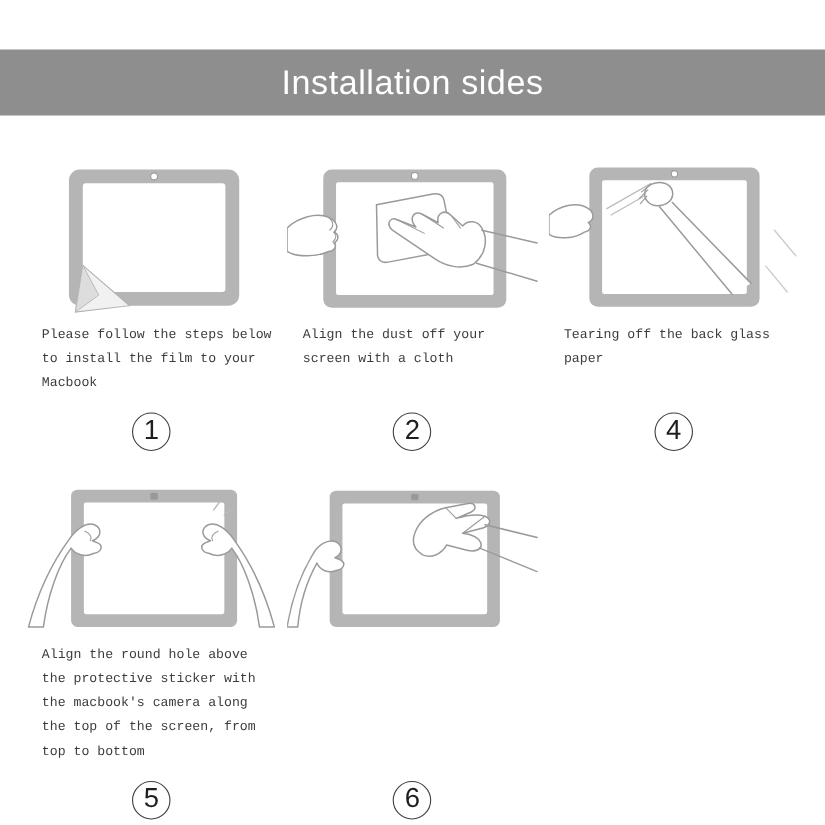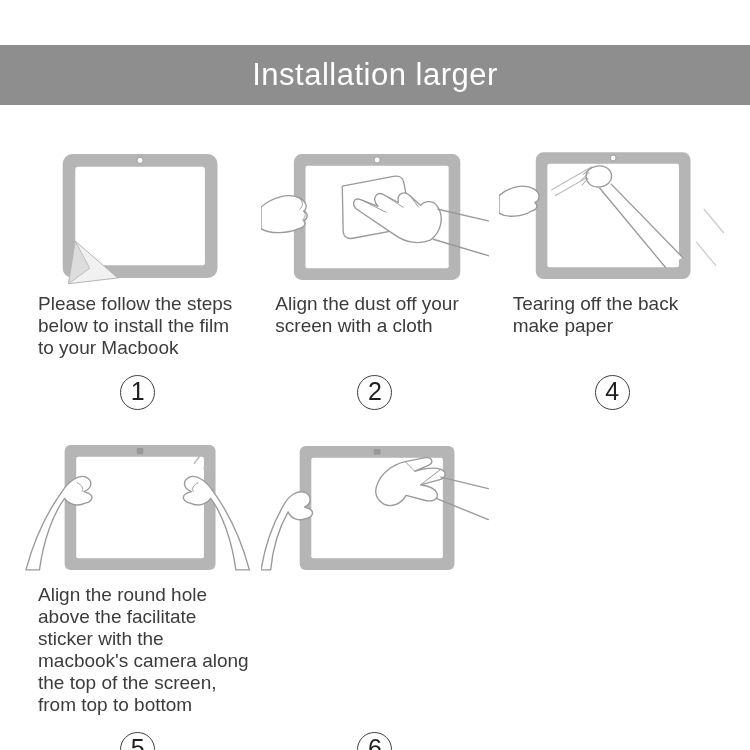--- a/index.html
+++ b/index.html
@@ -18,42 +18,43 @@
   }
   .steps{
     display:grid;grid-template-columns:repeat(3,1fr);
     padding:0 24px;margin-top:42px;
     column-gap:10px;row-gap:24px;
   }
   .step{display:flex;flex-direction:column;}
   .illus{height:140px;width:100%;display:block;}
   .illus svg{width:100%;height:140px;display:block;}
   .caption{
-    font-size:19px;line-height:22px;color:#3c3c3c;
+    font-size:12px;line-height:22px;color:#3c3c3c;
     padding:6px 2px 0 14px;
+    font-family:Liberation Mono, monospace;
   }
   .num-wrap{
     display:flex;justify-content:center;
     margin-top:auto;padding:16px 0 4px 0;
   }
   .num{
     width:35px;height:35px;border:1.5px solid #3f3f3f;border-radius:50%;
     display:flex;align-items:center;justify-content:center;
     font-size:25px;color:#1f1f1f;box-sizing:border-box;padding-bottom:2px;
   }
   
   .la{stroke:#9a9a9a;stroke-width:1.4;stroke-linecap:round;stroke-linejoin:round;}
   .la-fill{fill:#ffffff;}
   .la-none{fill:none;}
 </style>
 </head>
 <body>
 
 <div class="header">
-  <div class="header-title">Installation larger</div>
+  <div class="header-title">Installation sides</div>
 </div>
 
 <div class="steps">
 
   <div class="step">
     <div class="illus">
       <svg viewBox="0 0 235 140">
         <rect x="40" y="5" width="160" height="128" rx="10" fill="#b5b5b5"></rect>
         <rect x="53" y="18" width="134" height="102" rx="3" fill="#ffffff"></rect>
         <circle cx="120" cy="11.5" r="3.2" fill="#ffffff" stroke="#9a9a9a" stroke-width="1"></circle>
@@ -100,42 +101,42 @@
         <g class="la">
           <polygon points="104,40 116,36 190,112 172,122" fill="#ffffff" stroke="none"></polygon>
           <path class="la-none" d="M104,40 L172,122 M116,36 L190,112"></path>
           <path class="la-fill" d="M96,19 C105,15 114,18 116,25 C118,33 111,39 102,39 C95,39 90,34 90,28 C90,24 92,21 96,19 Z"></path>
           <path class="la-none" stroke-width="1" d="M96,19 L87,26 M93,24 L85,32 M92,30 L86,37"></path>
           <path class="la-fill" d="M0,48 C10,39 26,35 36,41 C43,45 43,52 37,55 C41,58 39,63 33,64 C24,70 8,71 0,66 Z"></path>
           <path d="M212,62 L232,86 M204,96 L224,120" fill="none" stroke="#cecece"></path>
         </g>
       </svg>
     </div>
-    <div class="caption">Tearing off the back make paper</div>
+    <div class="caption">Tearing off the back glass paper</div>
     <div class="num-wrap">
       <div class="num">4</div>
     </div>
   </div>
 
   <div class="step">
     <div class="illus">
       <svg viewBox="0 0 235 140">
         <rect x="42" y="5" width="156" height="129" rx="6" fill="#b5b5b5"></rect>
         <rect x="54" y="17" width="132" height="105" rx="2" fill="#ffffff"></rect>
         <rect x="116.5" y="8" width="7" height="6.5" rx="1.5" fill="#999999"></rect>
         <g class="la">
           <path class="la-fill" d="M2,134 C10,104 24,74 40,52 C46,43 56,35 64,38 C72,42 70,50 62,53 L67,55 C73,58 70,64 63,65 C55,69 46,66 42,60 C30,76 20,104 16,134 Z"></path>
           <path class="la-none" stroke-width="1" d="M55,44 C60,46 62,50 60,53"></path>
           <path class="la-fill" d="M233,134 C225,104 211,74 195,52 C189,43 179,35 171,38 C163,42 165,50 173,53 L168,55 C162,58 165,64 172,65 C180,69 189,66 193,60 C205,76 215,104 219,134 Z"></path>
           <path class="la-none" stroke-width="1" d="M180,44 C175,46 173,50 175,53"></path>
           <path d="M176,24 L182,16 M186,29 L194,23" fill="none" stroke="#b9b9b9"></path>
         </g>
       </svg>
     </div>
-    <div class="caption">Align the round hole above the facilitate sticker with the macbook's camera along the top of the screen, from top to bottom</div>
+    <div class="caption">Align the round hole above the protective sticker with the macbook's camera along the top of the screen, from top to bottom</div>
     <div class="num-wrap">
       <div class="num">5</div>
     </div>
   </div>
 
   <div class="step">
     <div class="illus">
       <svg viewBox="0 0 235 140">
         <rect x="40" y="6" width="160" height="128" rx="6" fill="#b5b5b5"></rect>
         <rect x="52" y="18" width="136" height="104" rx="2" fill="#ffffff"></rect>

